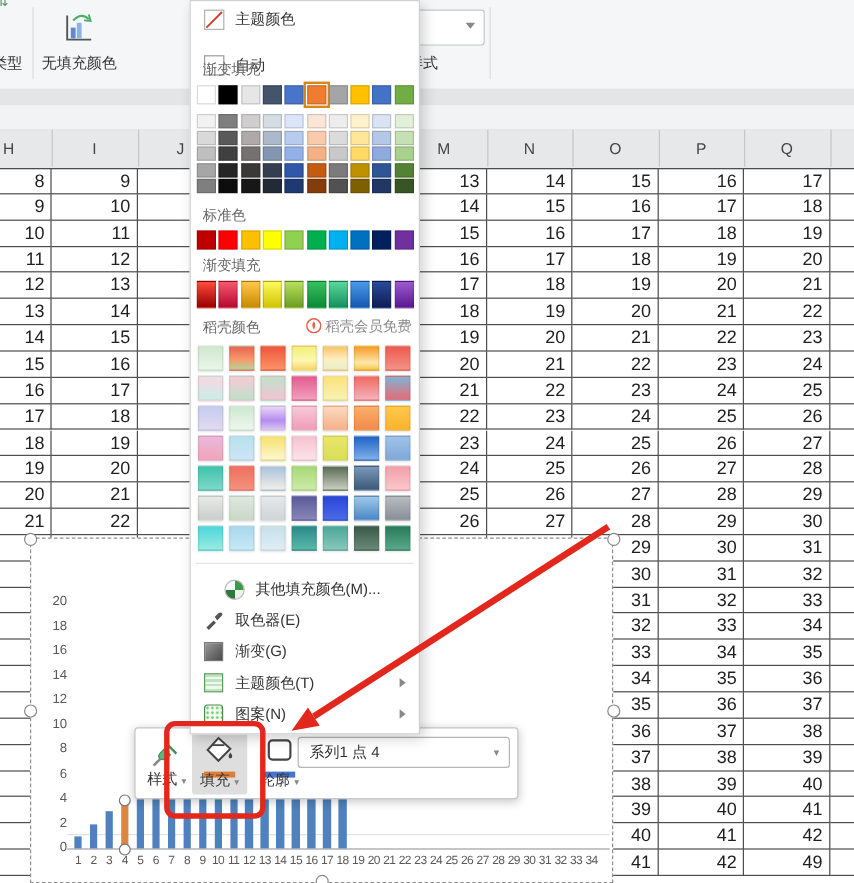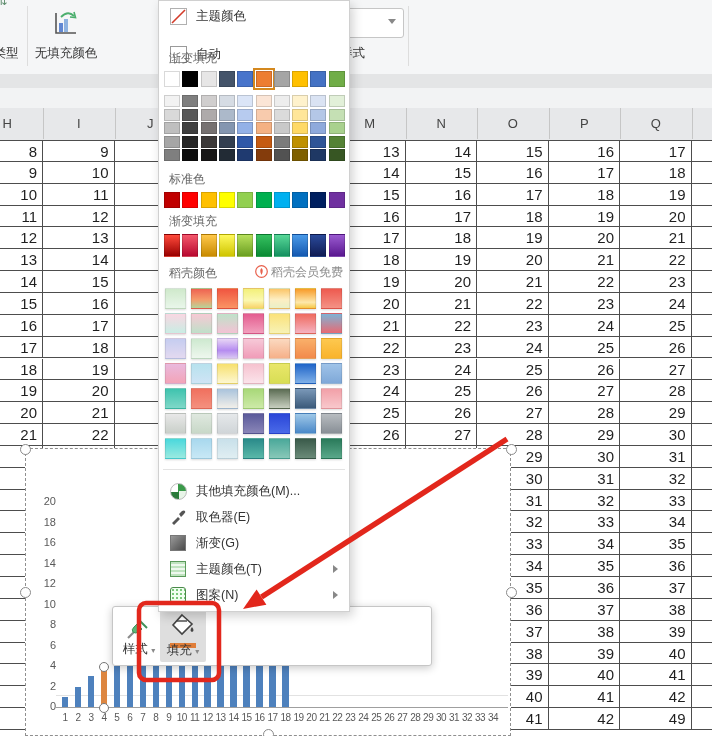--- a/index.html
+++ b/index.html
@@ -421,20 +421,31 @@
     </div>
     <div class="tb-btn" style="left:47px;background:#dedede;">
       <svg width="30" height="26" viewBox="0 0 30 26" style="margin-top:3px;">
         <path d="M14 2 L24 11 L14 21 L5 12 Z" fill="#fff" stroke="#444" stroke-width="1.6"></path>
         <path d="M9 8 L19 8" stroke="#444" stroke-width="1.4"></path>
         <path d="M24 14 q3 4 0 5 q-3-1 0-5" fill="#444"></path>
       </svg>
       <div class="underbar" style="background:#e07e39;"></div>
       <div class="lbl" style="bottom:3px;"><span>填充</span> <span class="caret">▾</span></div>
     </div>
+    <div class="tb-btn" style="left:97px;">
+      <svg width="30" height="26" viewBox="0 0 30 26" style="margin-top:3px;">
+        <rect x="6" y="4" width="18" height="16" rx="3" fill="none" stroke="#444" stroke-width="1.8"></rect>
+      </svg>
+      <div class="underbar" style="background:#4874cb;"></div>
+      <div class="lbl" style="bottom:3px;"><span>轮廓</span> <span class="caret">▾</span></div>
+    </div>
+    <div id="series-combo">
+      <span>系列1 点 4</span>
+      <span class="caret">▾</span>
+    </div>
   </div>
 
   <div class="abs" id="fillmenu">
     <div class="menu-item" style="top:3px;">
       <span class="mi-icon" style="width:15px;height:15px;background:#fff;border:1px solid #b0b0b0;display:inline-block;position:absolute;">
         <svg width="15" height="15">
             <path d="M1 14 L14 1" stroke="#d43c2a" stroke-width="1.6"></path>
           </svg>
       </span>
       <span class="txt">主题颜色</span>
@@ -453,21 +464,21 @@
     <div class="docer-badge" style="top:263px;">
       <svg width="13" height="13" viewBox="0 0 13 13" style="vertical-align:-2px;">
         <circle cx="6.5" cy="6.5" r="5.8" fill="none" stroke="#e8604c" stroke-width="1.2"></circle>
         <path d="M6.5 3 Q9 5 6.5 10 Q4 5 6.5 3" fill="#e8604c"></path>
       </svg>
       <span>稻壳会员免费</span>
     </div>
     <div id="docer-swatches"></div>
     <div class="abs" style="left:4px;top:468px;width:182px;height:1px;background:#e3e3e3;"></div>
 
-    <div class="menu-item" style="top:478px;">
+    <div class="menu-item" style="top:478px;margin-left:17px;">
       <span class="mi-icon" style="width:15px;height:15px;border-radius:50%;position:absolute;background:conic-gradient(#3a9a4a 0 90deg,#e8f5e8 90deg 180deg,#2a7a3a 180deg 270deg,#ffffff 270deg 360deg);border:1px solid #bbb;"></span>
       <span class="txt">其他填充颜色(M)...</span>
     </div>
     <div class="menu-item" style="top:504px;">
       <span class="mi-icon" style="position:absolute;">
         <svg width="16" height="16" viewBox="0 0 16 16">
             <path d="M2 14 L8 8 L10 10 L4 16 Z M9 5 L12 2 Q14 1 15 2 Q16 3 14 5 L11 8 Z" fill="#555"></path>
           </svg>
       </span>
       <span class="txt">取色器(E)</span>

